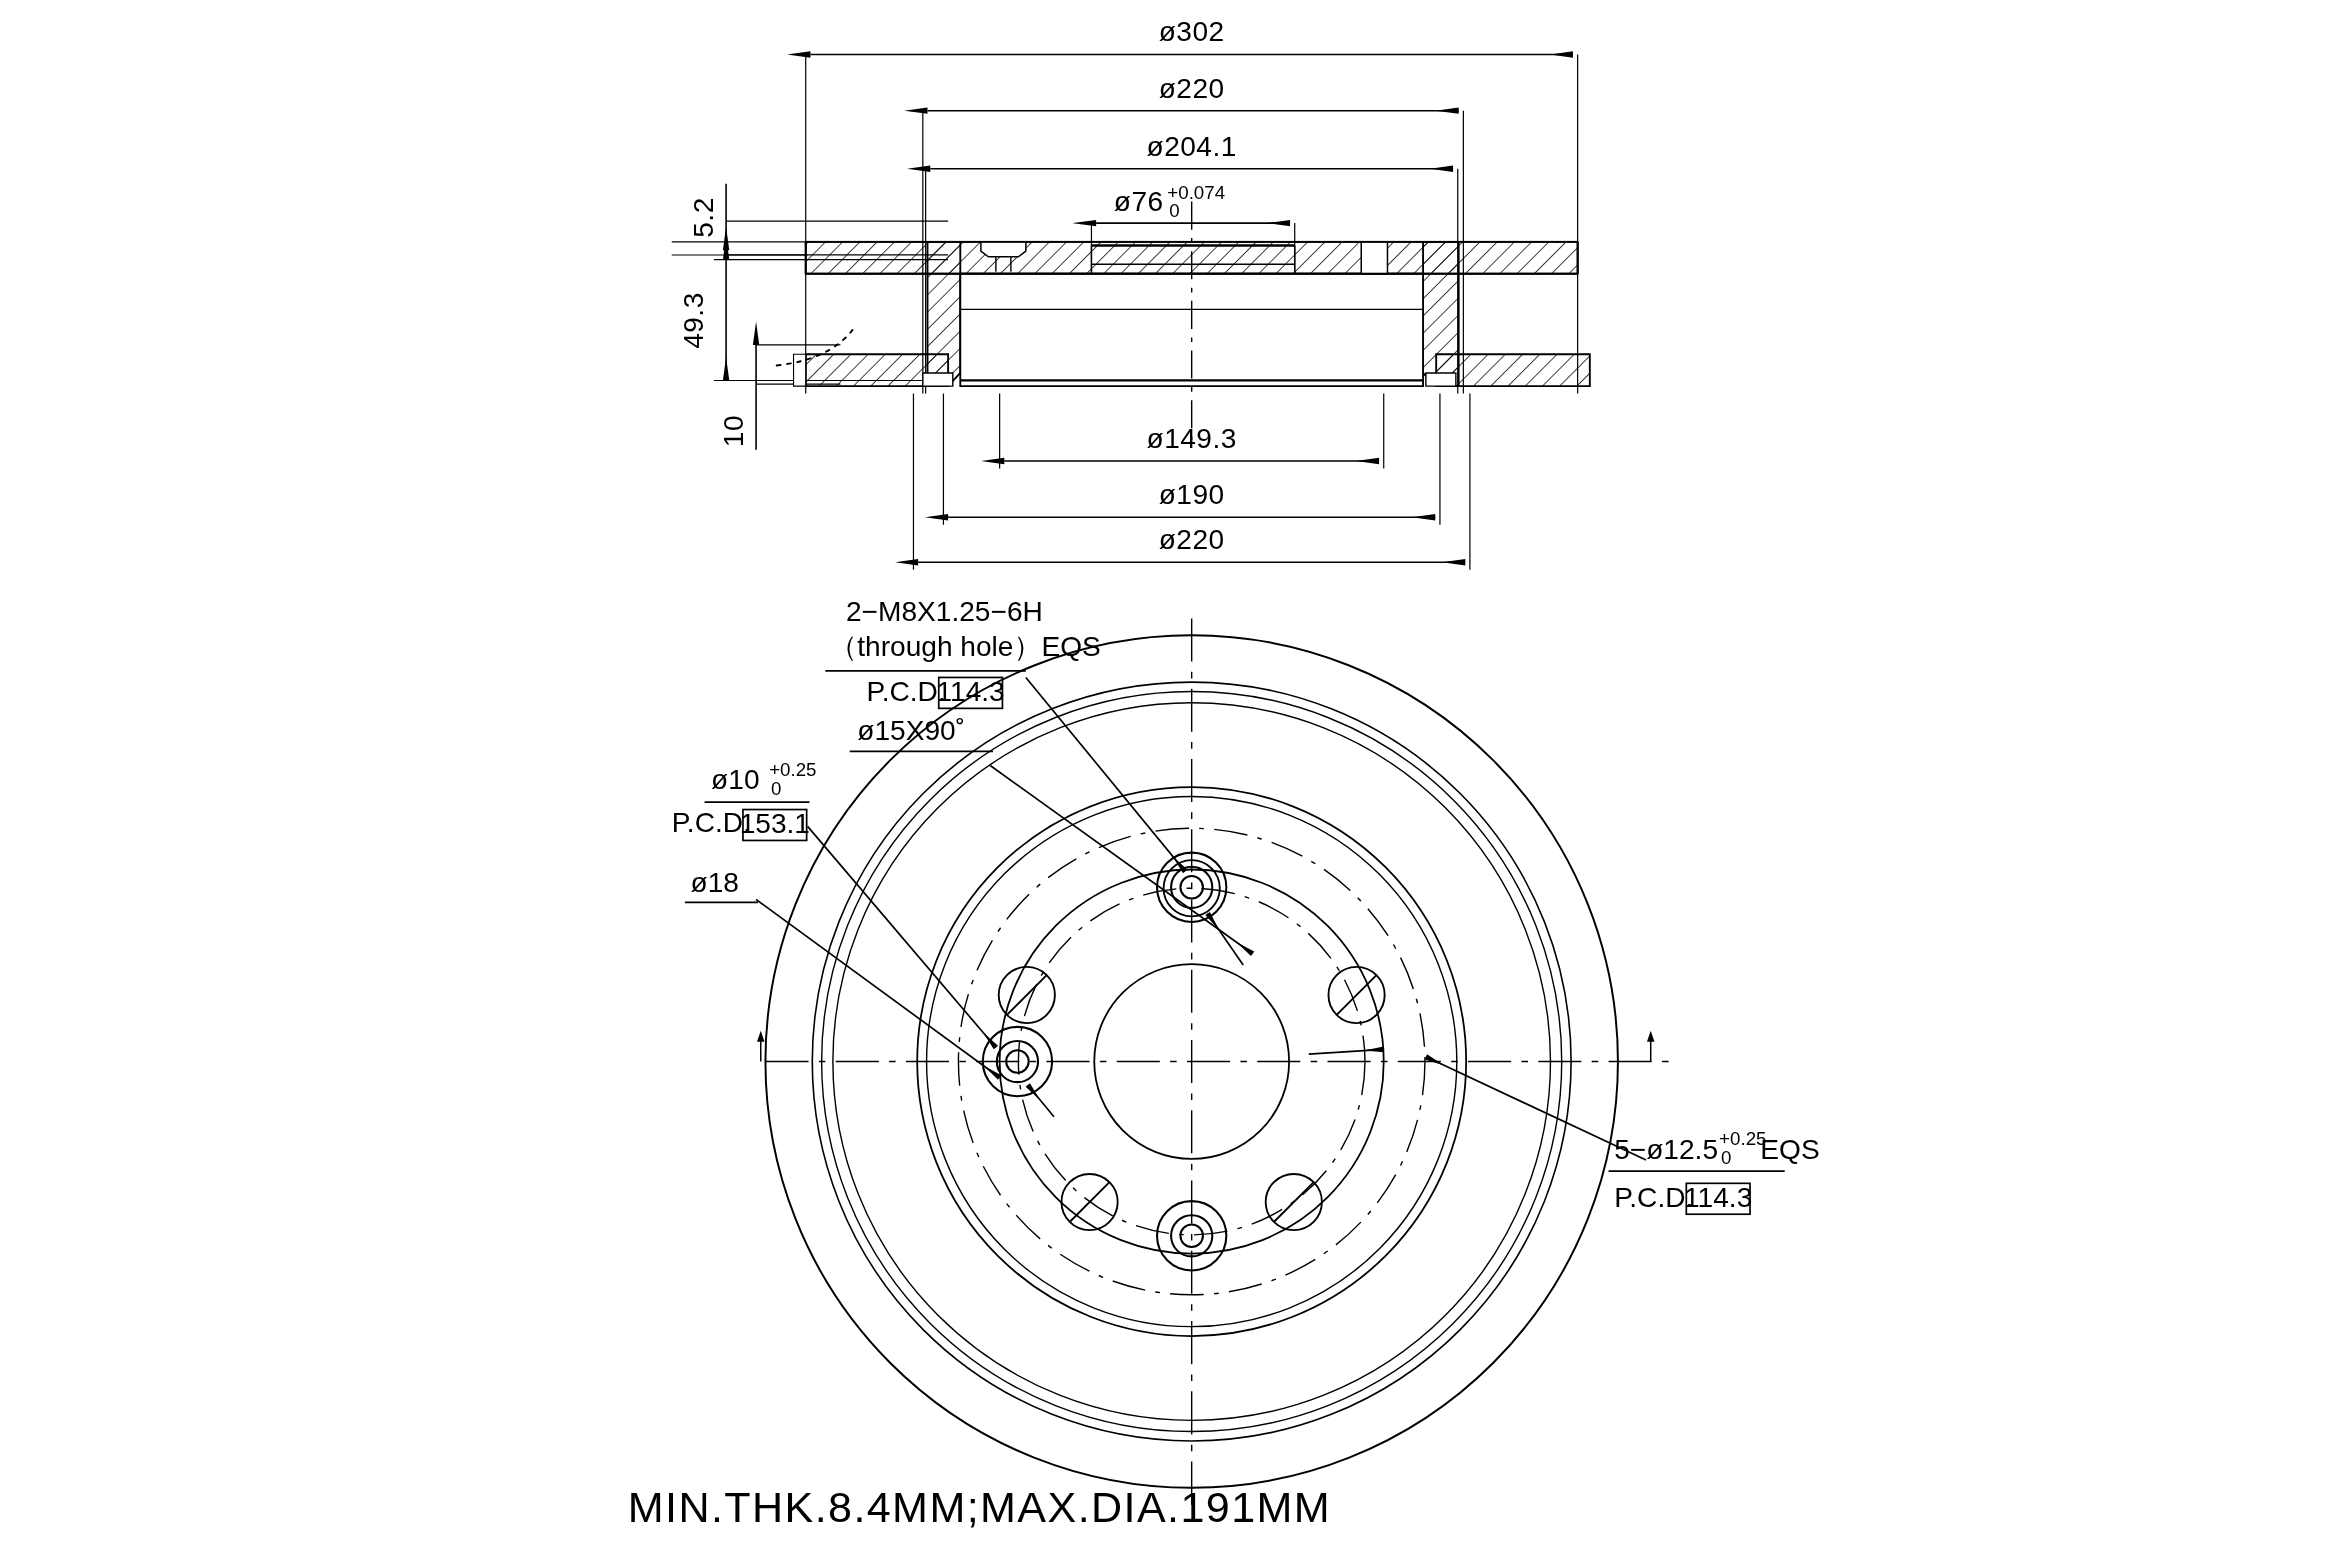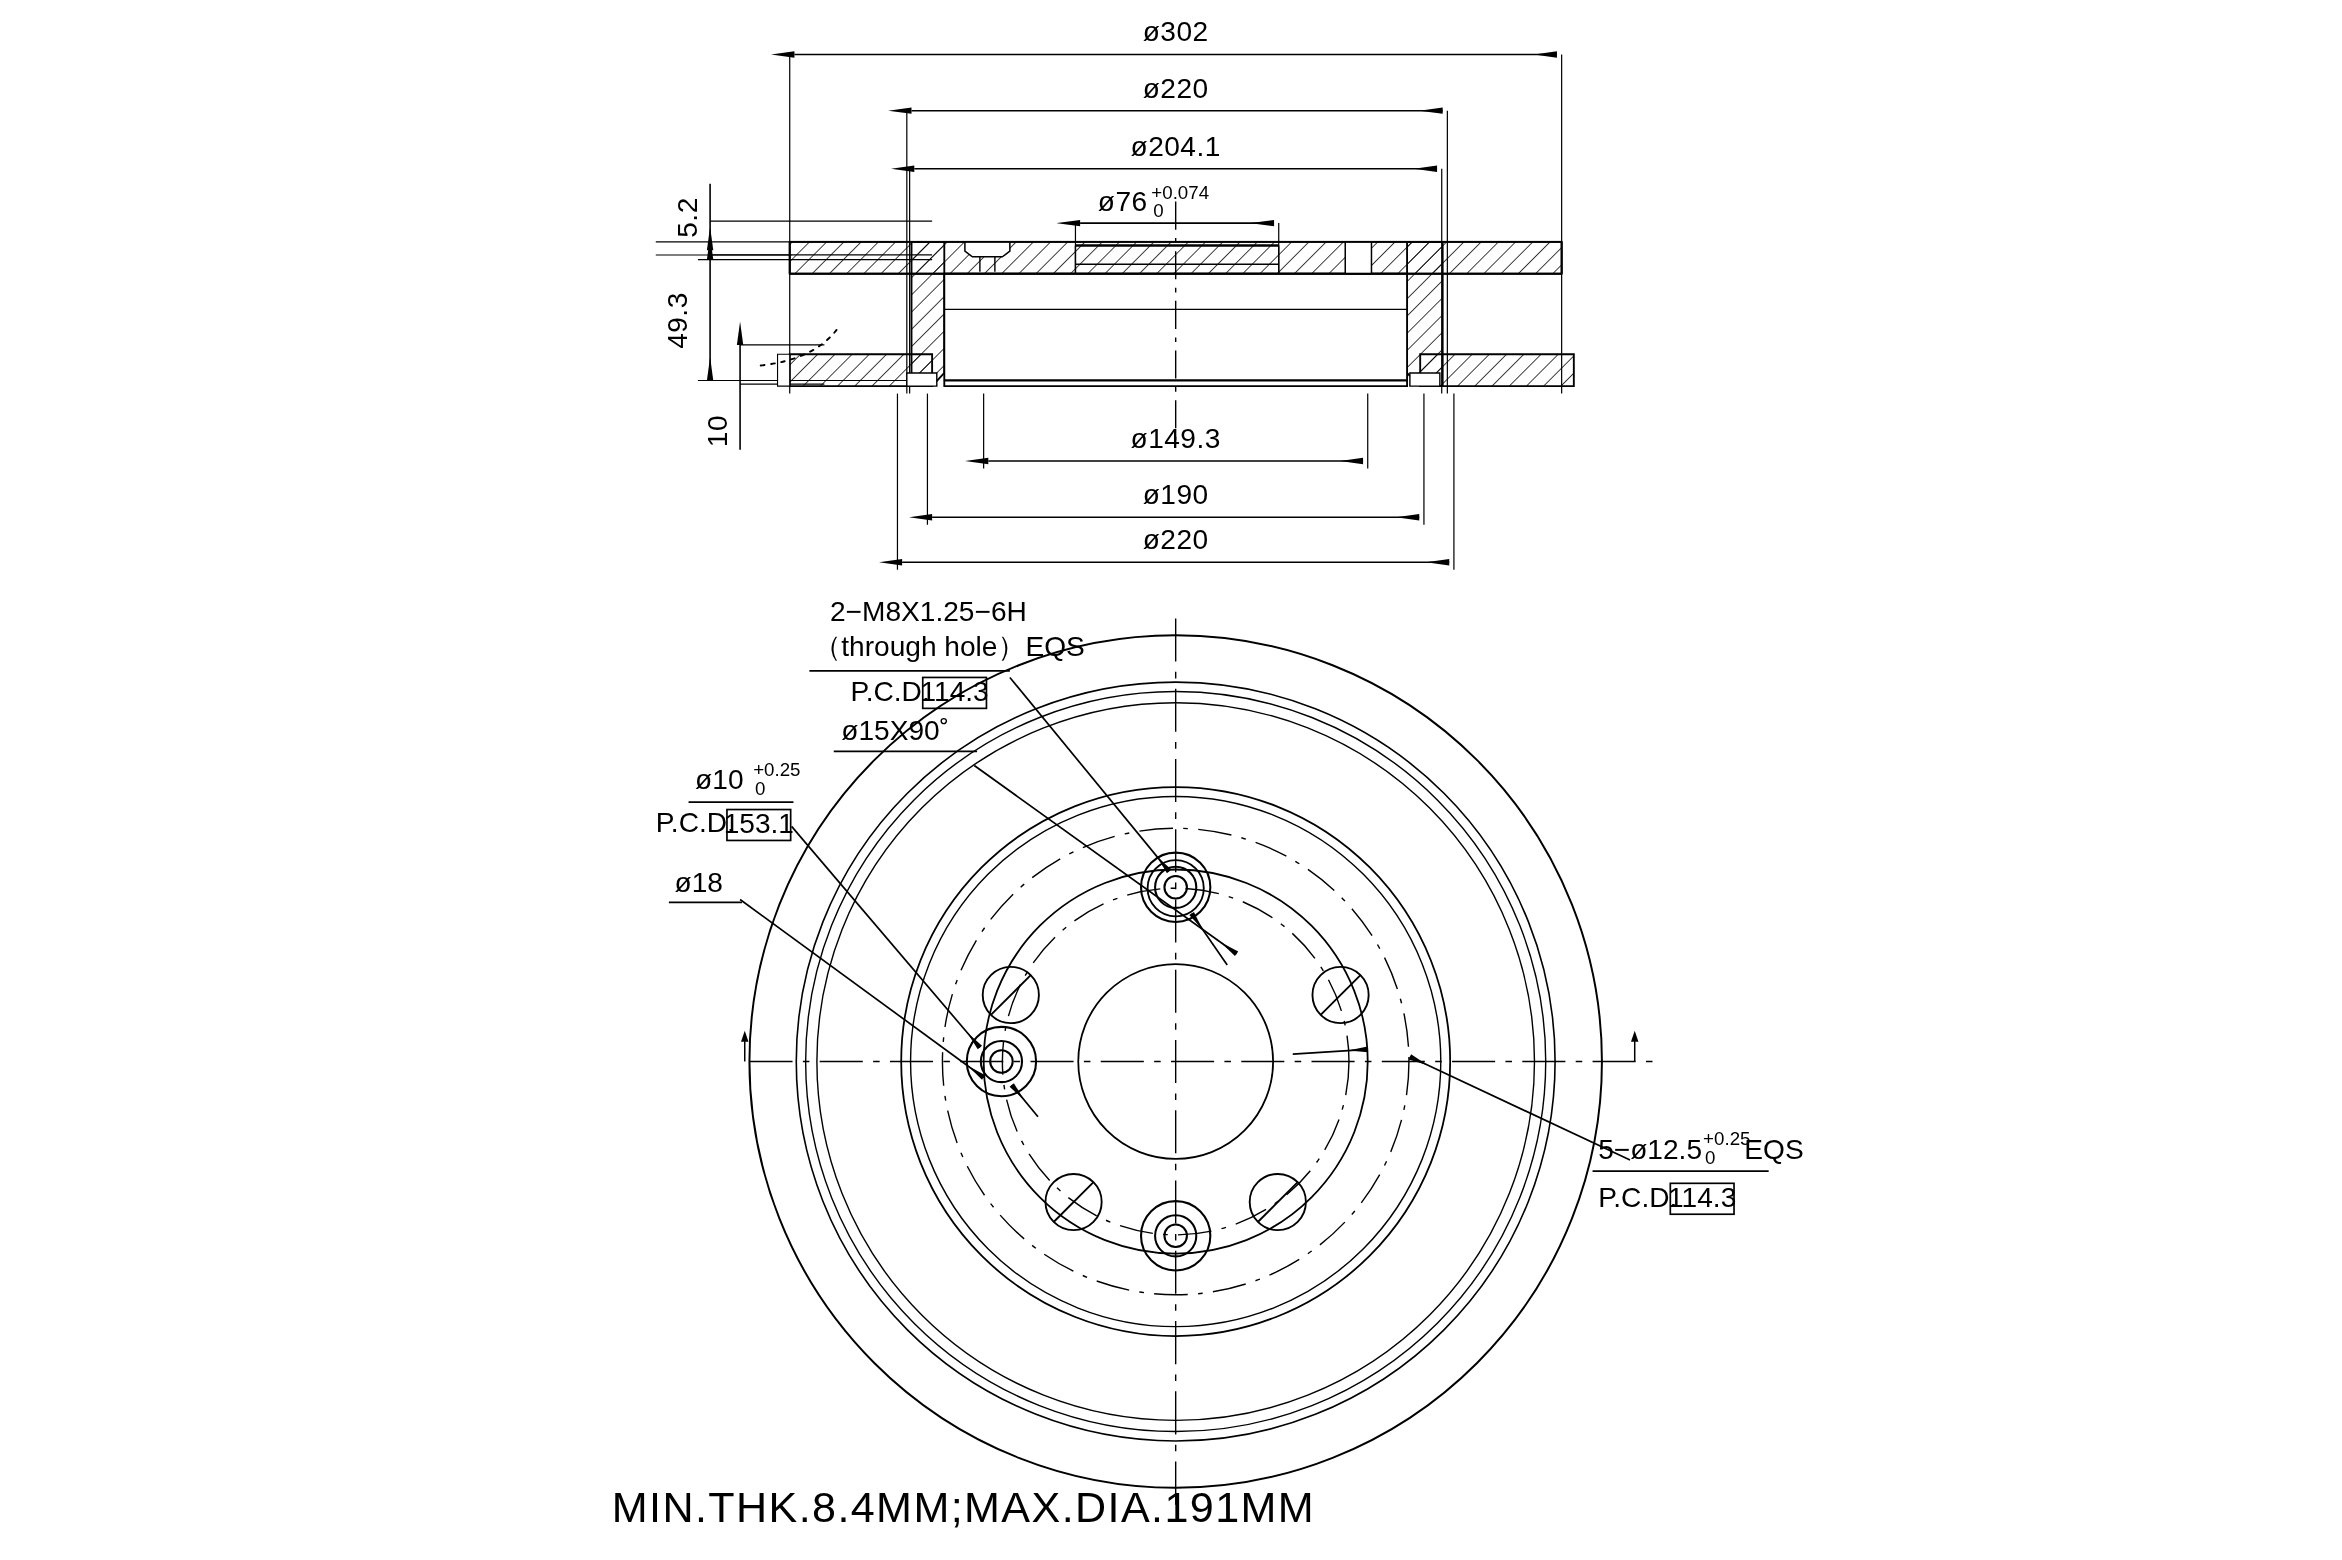--- a/index.html
+++ b/index.html
@@ -10,21 +10,21 @@
   }
   body {
     width: 2342px;
     height: 1561px;
     font-family: "Liberation Sans", sans-serif;
     overflow: hidden;
     position: relative;
   }
   #drawing-root {
     position: absolute;
-    top: 0; left: 0;
+    top: 0; left: 16px;
     width: 2034px;
     height: 1561px;
   }
   svg.sheet {
     display: block;
     width: 2342px;
     height: 1561px;
     background: #ffffff;
   }
   .dimtext {

